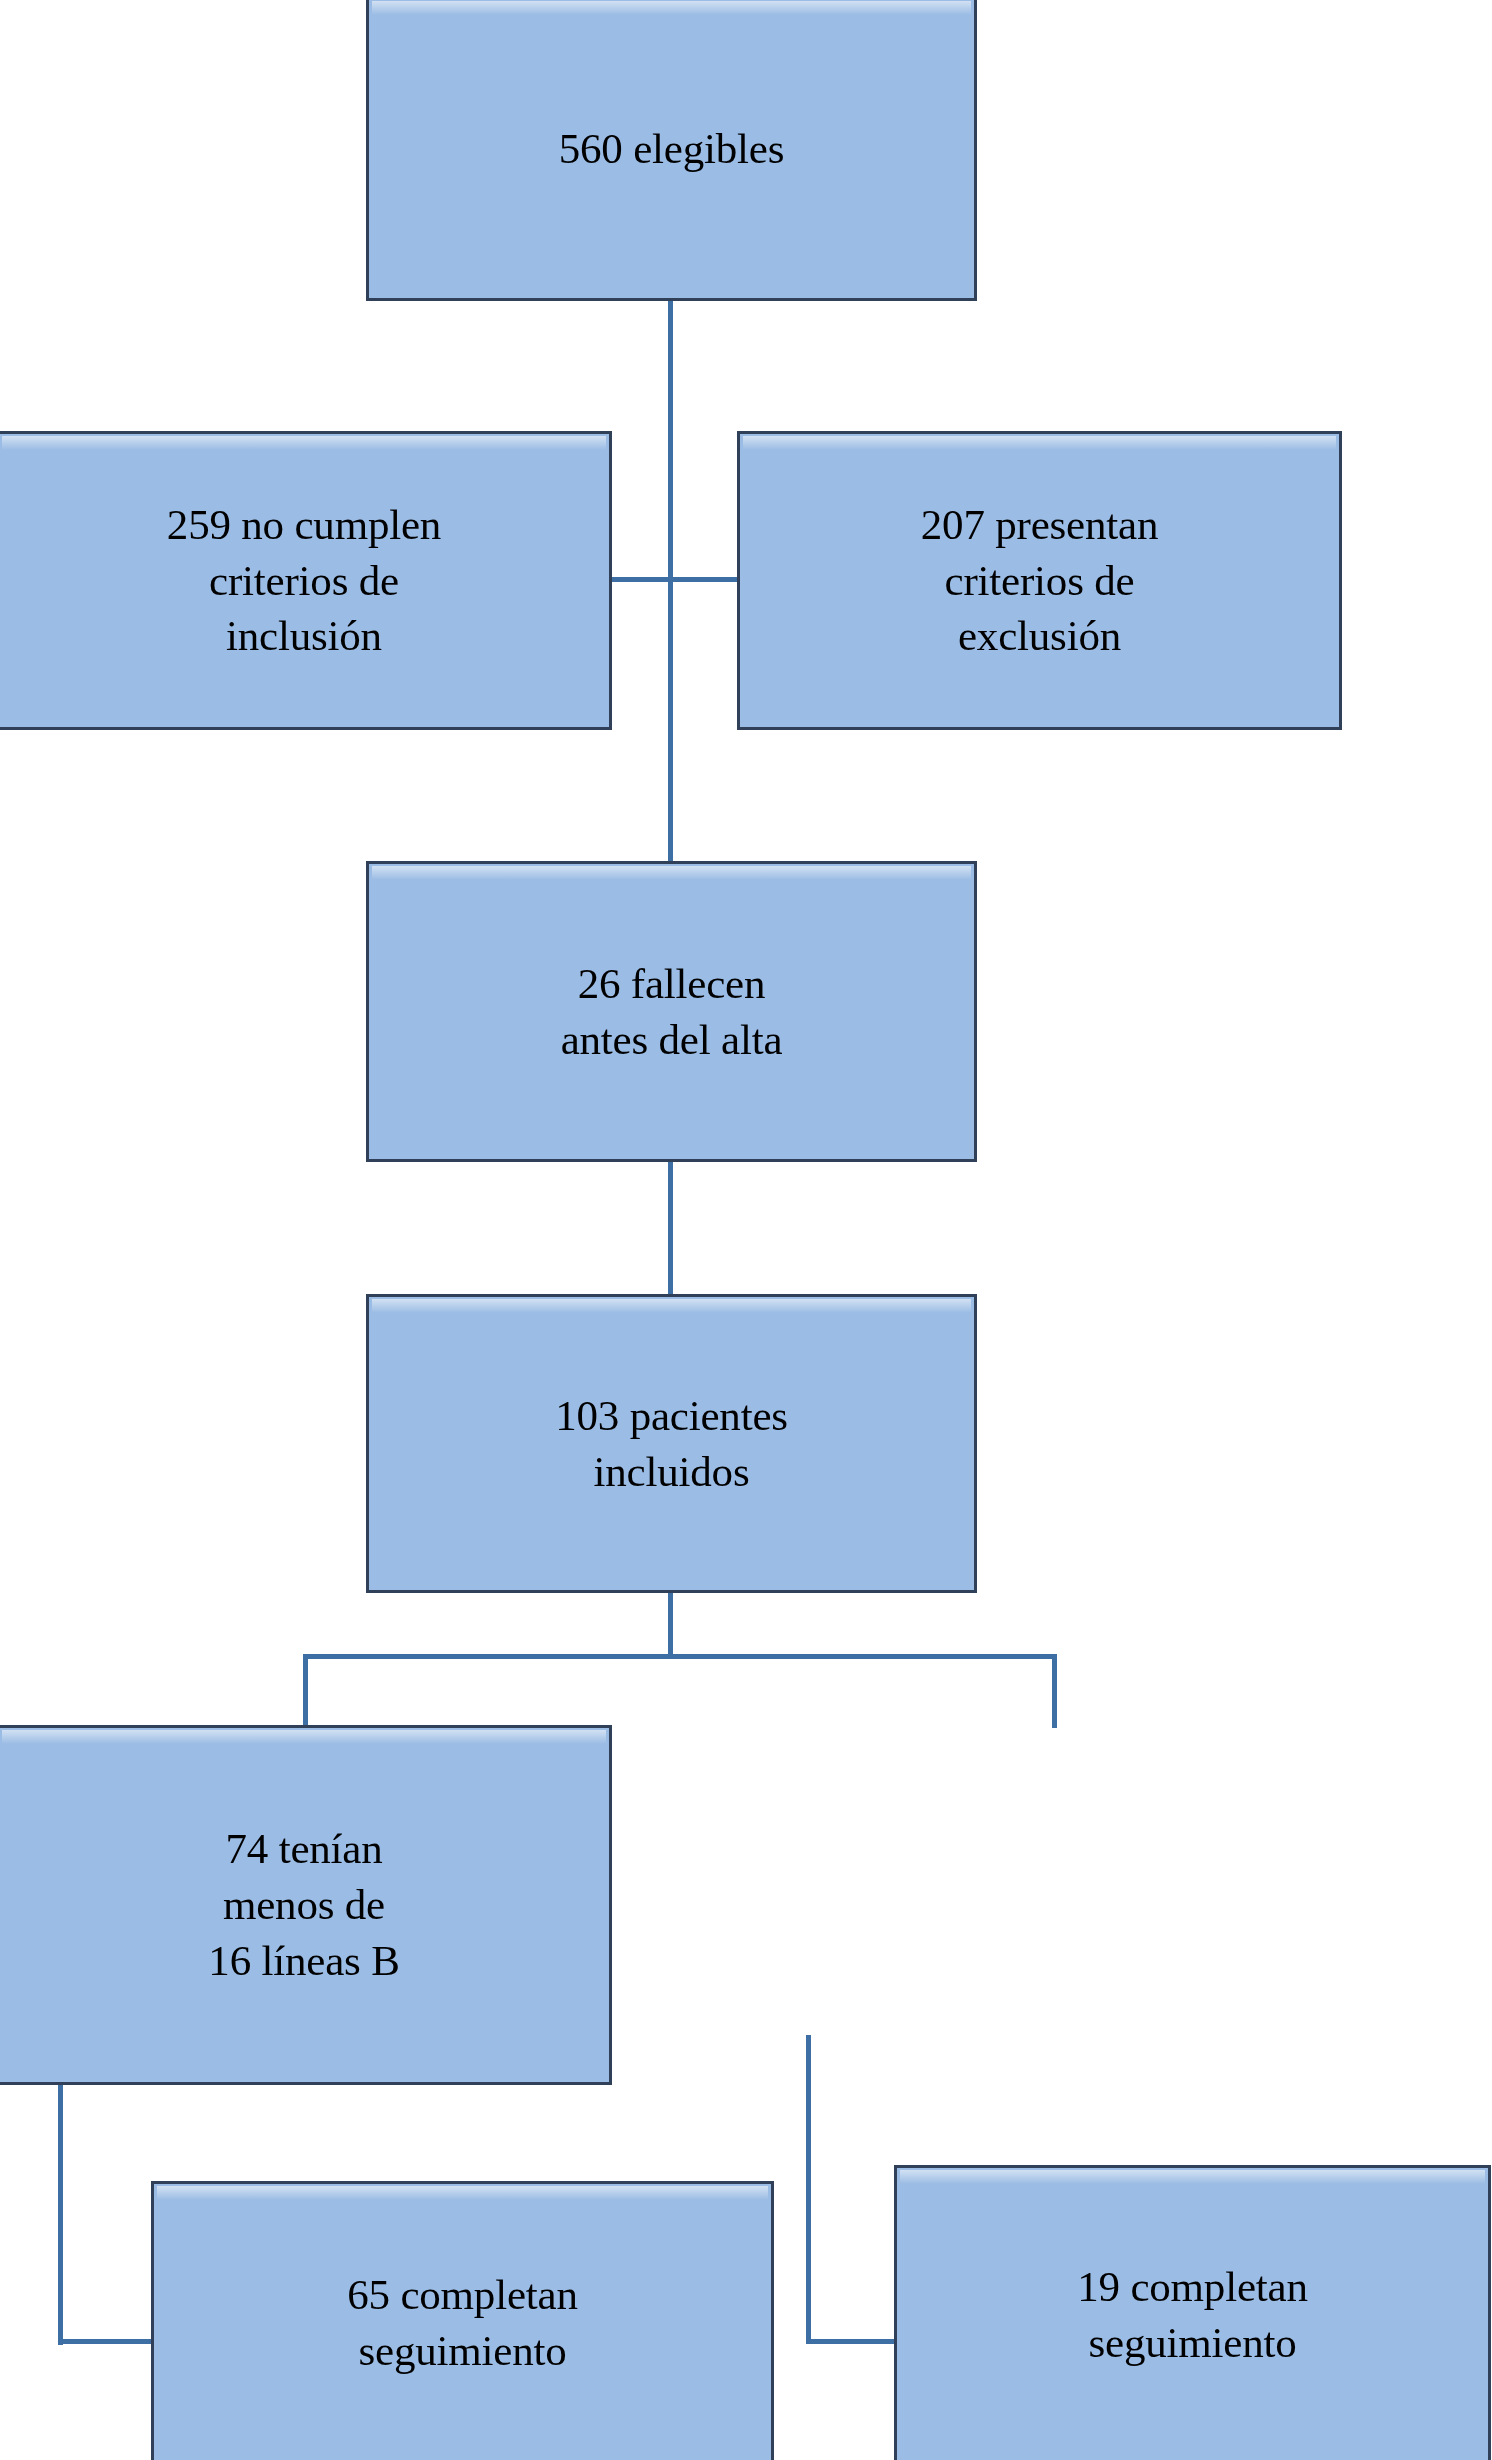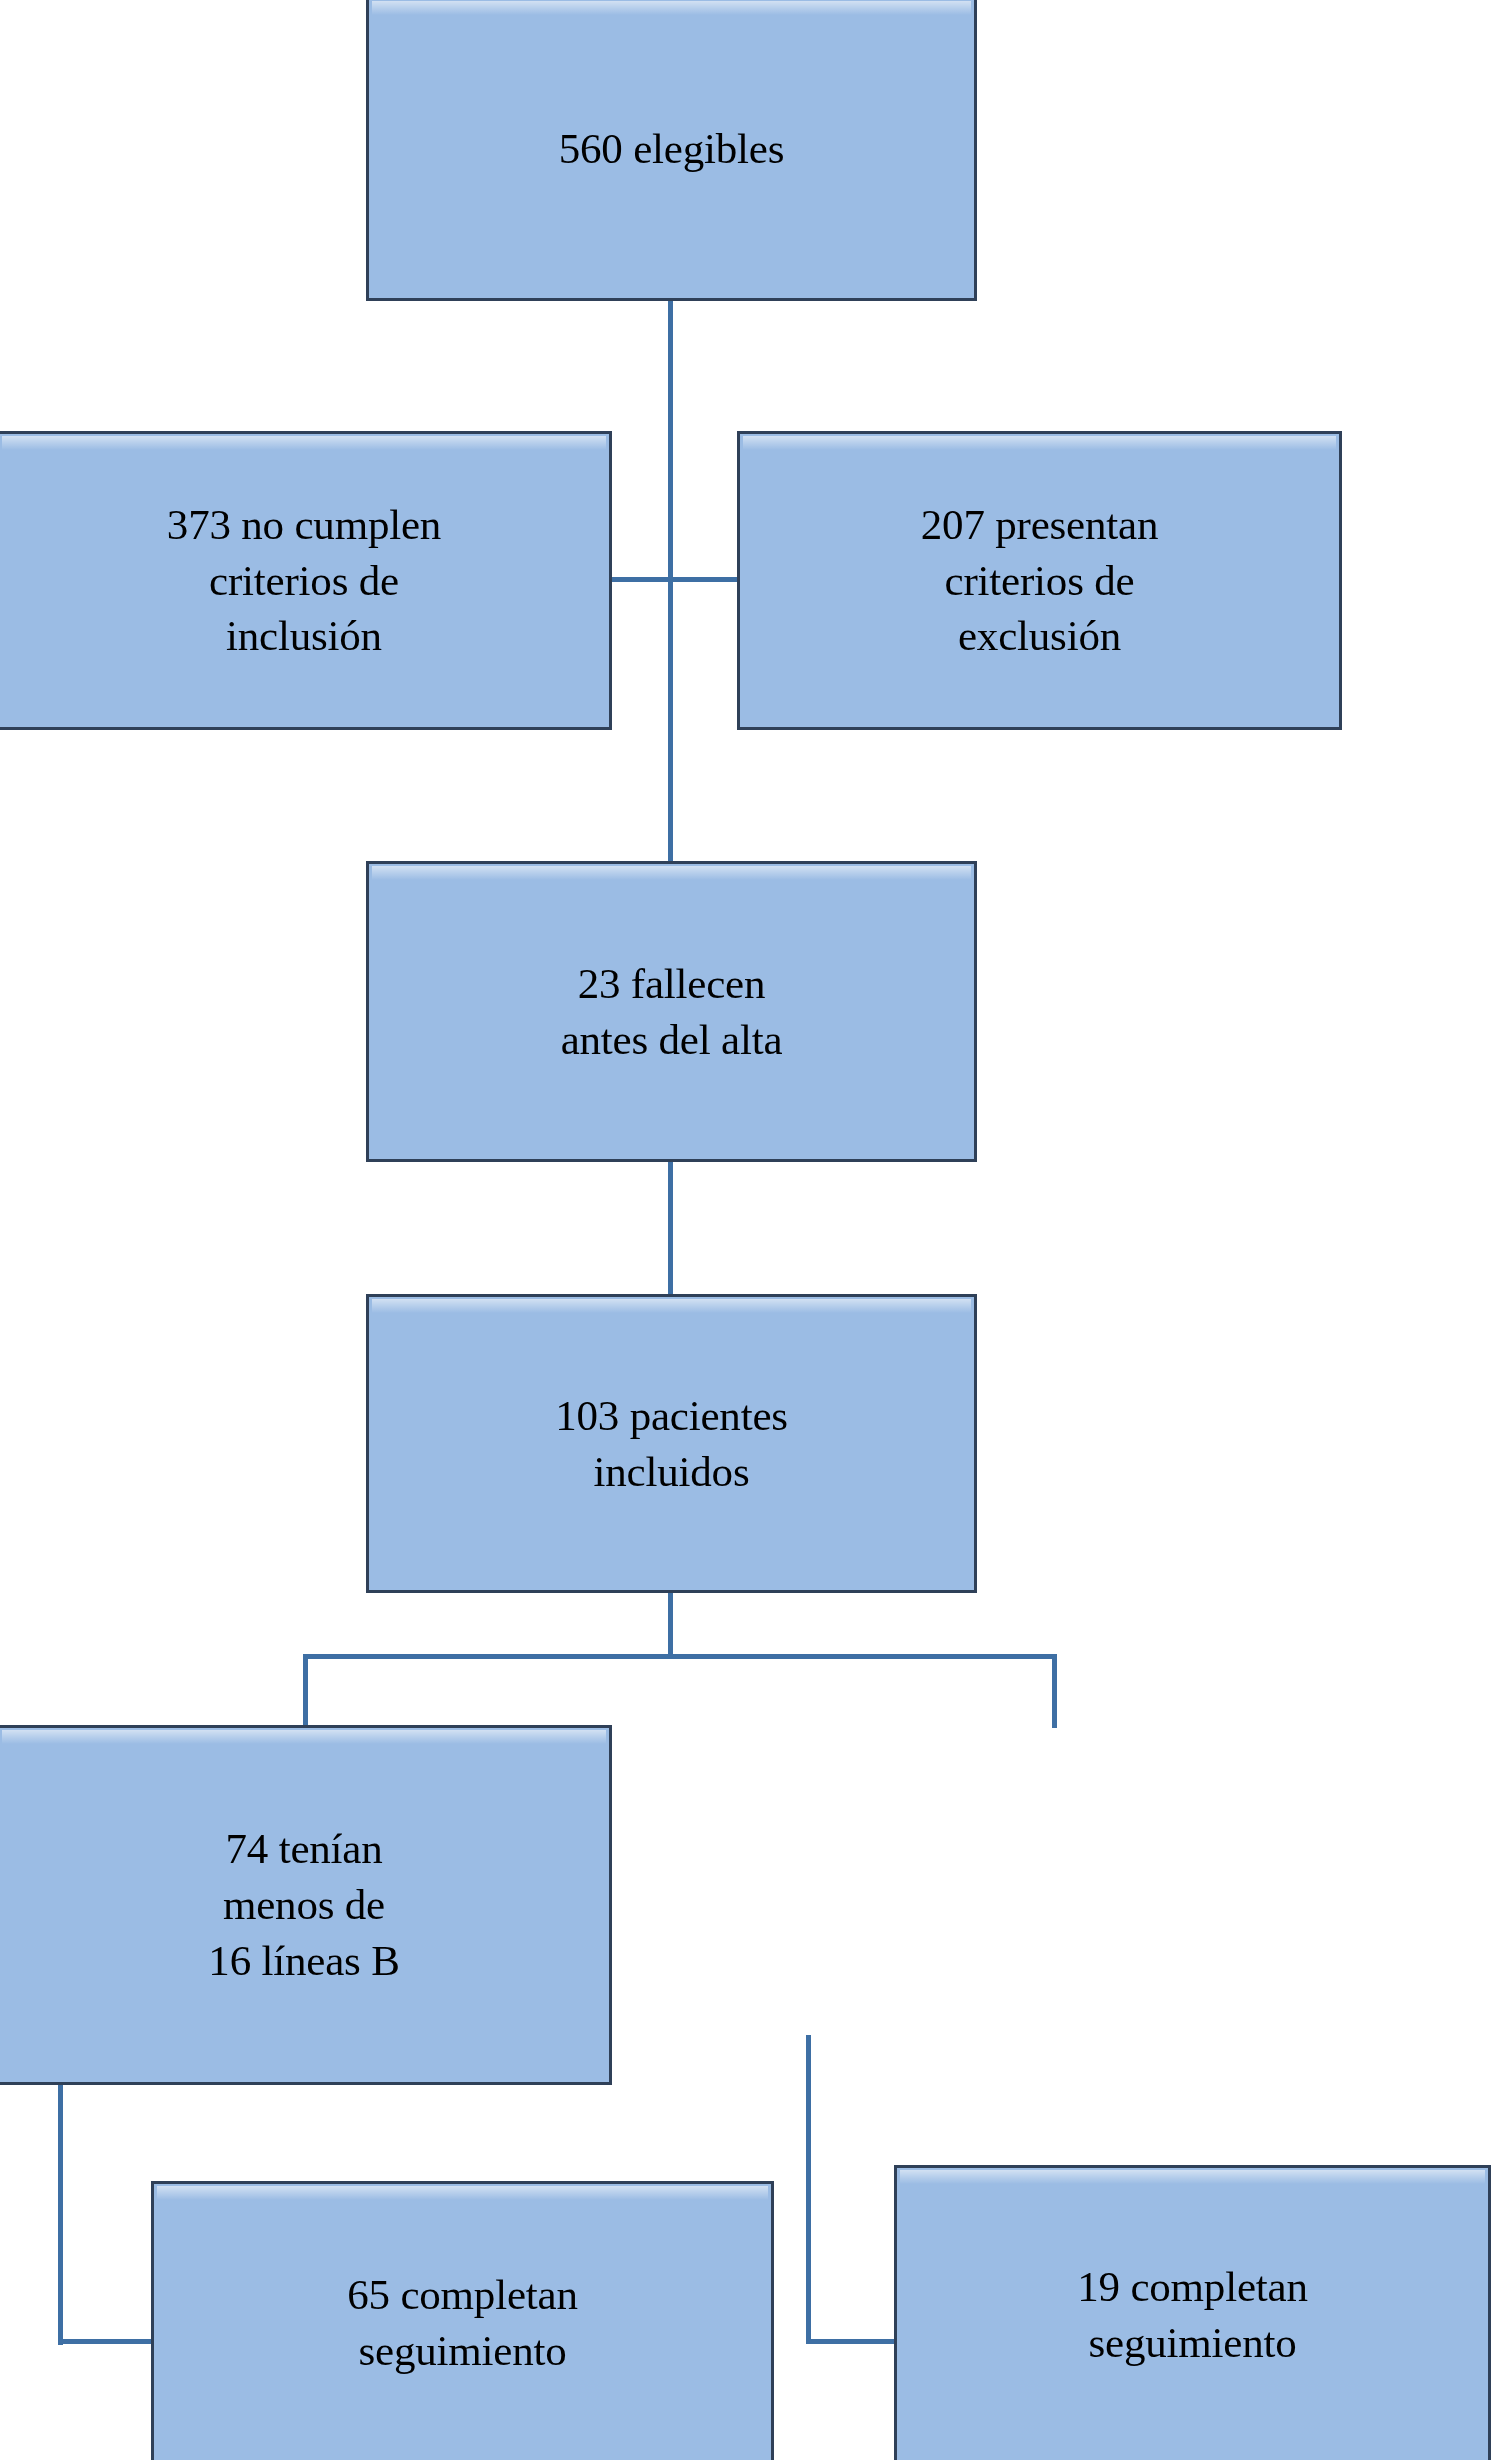--- a/index.html
+++ b/index.html
@@ -78,33 +78,33 @@
   <div class="conn conn-h" style="left:58px; top:2339px; width:109px;"></div>
 
   <div class="conn conn-v" style="left:806px; top:2035px; height:309px;"></div>
   <div class="conn conn-h" style="left:806px; top:2339px; width:104px;"></div>
 
   <div class="node" style="left:366px; top:-4px; width:611px; height:305px;">
     <span class="inner">560 elegibles</span>
   </div>
 
   <div class="node" style="left:-4px; top:431px; width:616px; height:299px;">
-    <span class="inner">373 no cumplen
+    <span class="inner">259 no cumplen
 criterios de
 inclusión</span>
   </div>
 
   <div class="node" style="left:737px; top:431px; width:605px; height:299px;justify-content:center;">
     <span class="inner">207 presentan
 criterios de
 exclusión</span>
   </div>
 
   <div class="node" style="left:366px; top:861px; width:611px; height:301px;">
-    <span class="inner">23 fallecen
+    <span class="inner">26 fallecen
 antes del alta</span>
   </div>
 
   <div class="node" style="left:366px; top:1294px; width:611px; height:299px;justify-content:center;">
     <span class="inner">103 pacientes
 incluidos</span>
   </div>
 
   <div class="node" style="left:-4px; top:1725px; width:616px; height:360px;">
     <span class="inner">74 tenían

